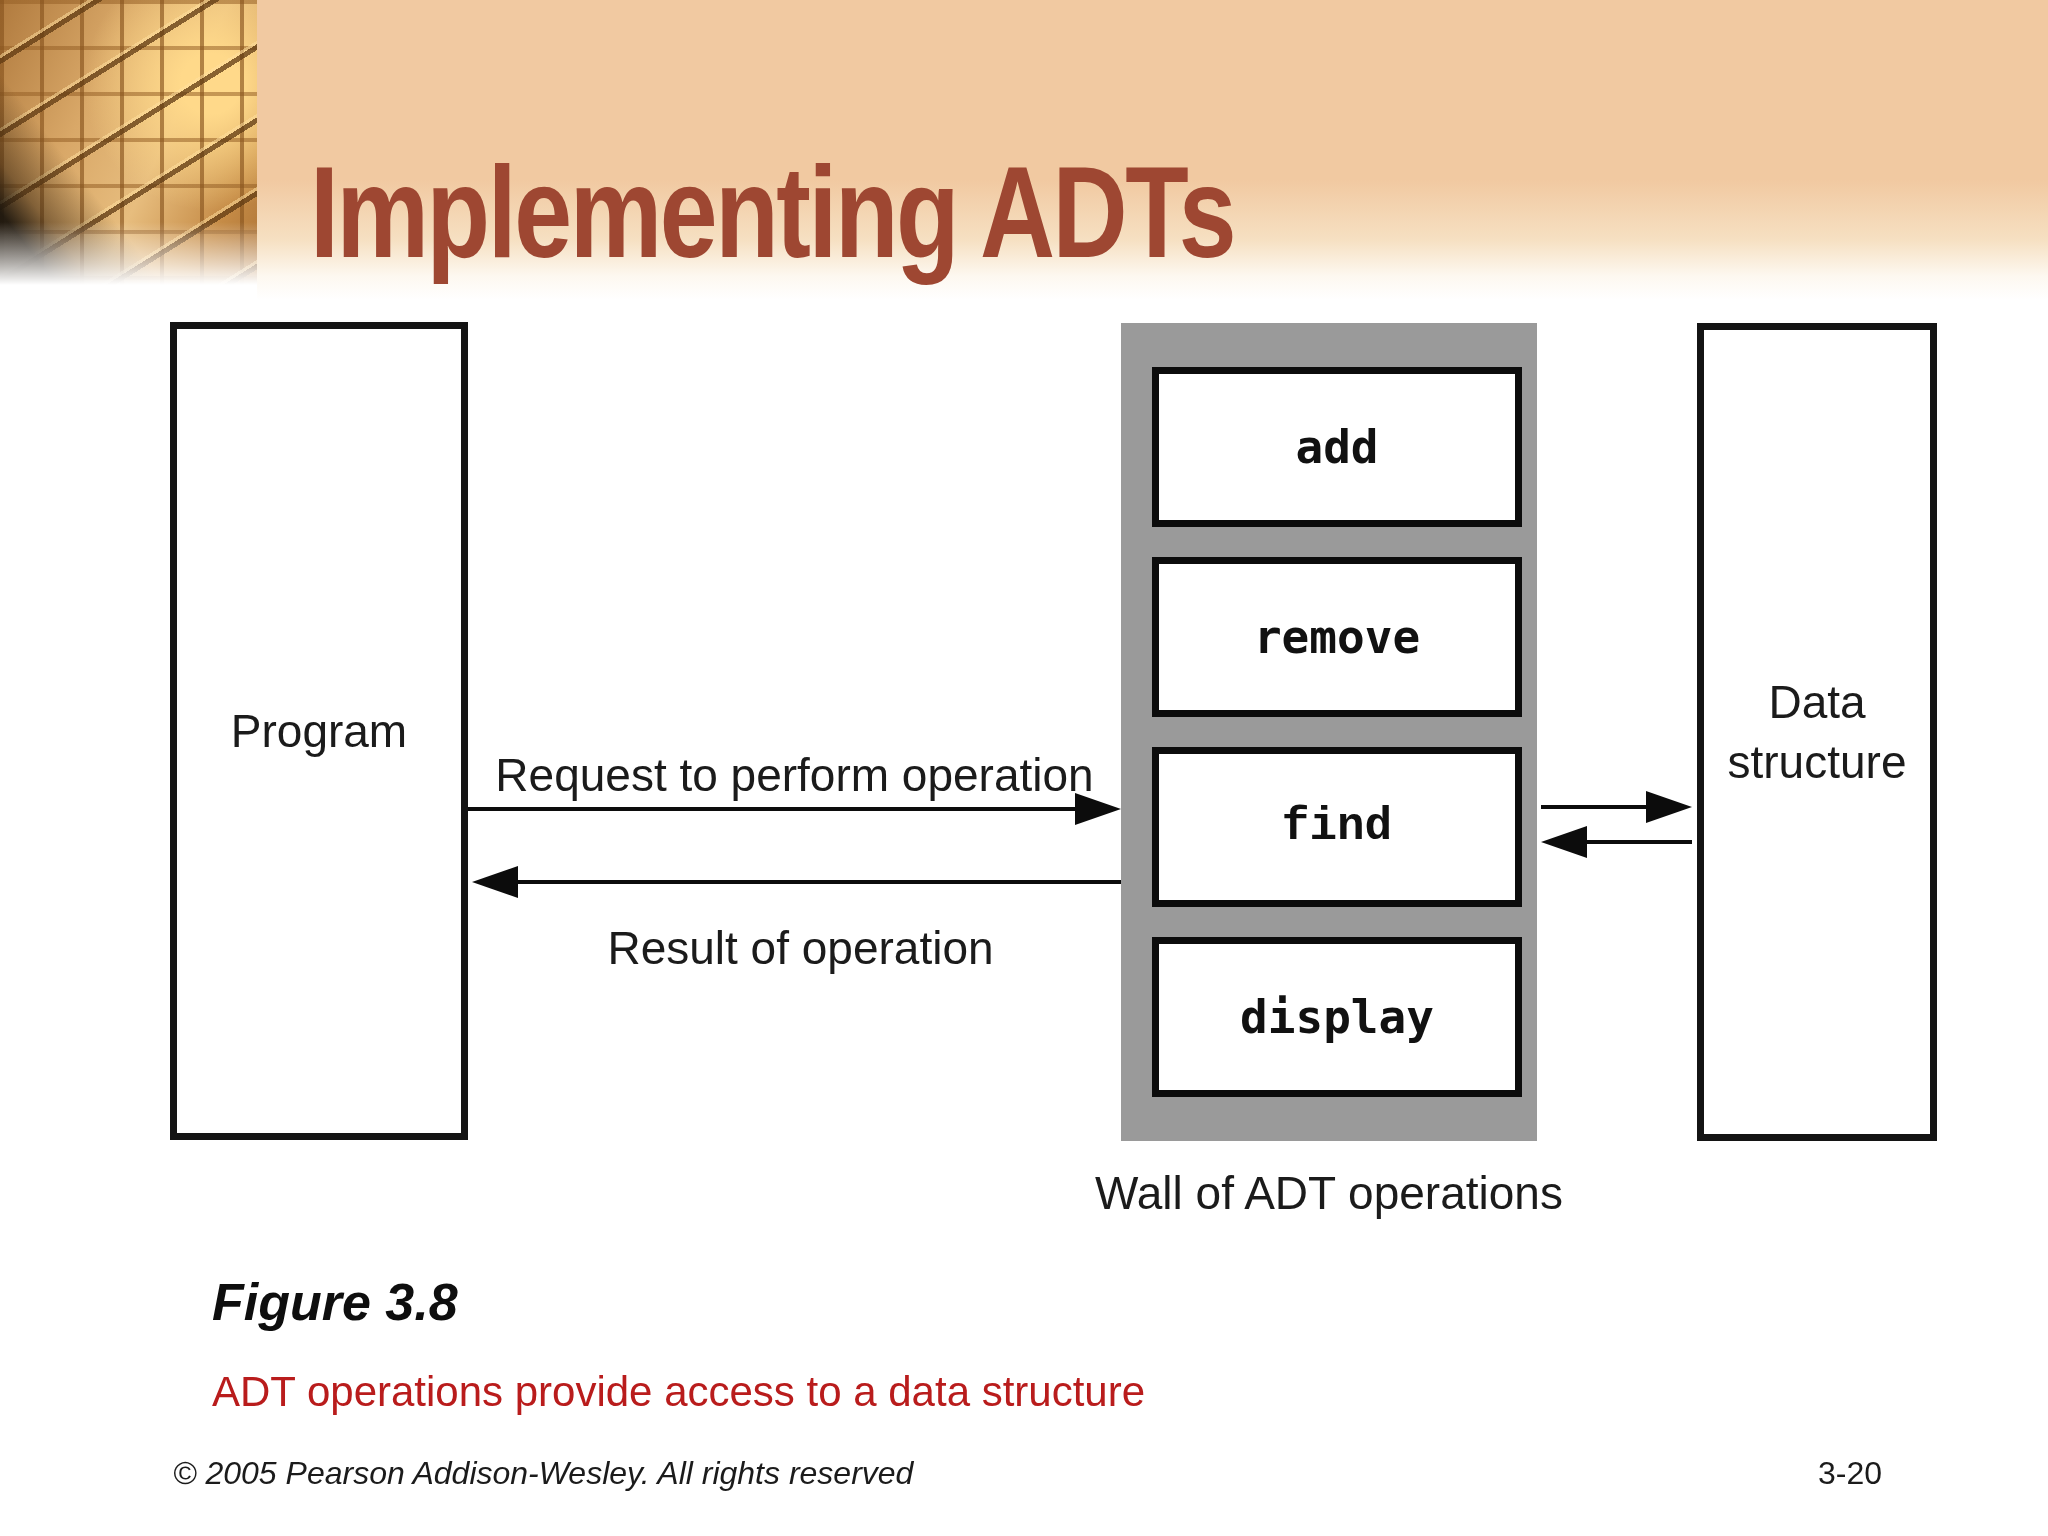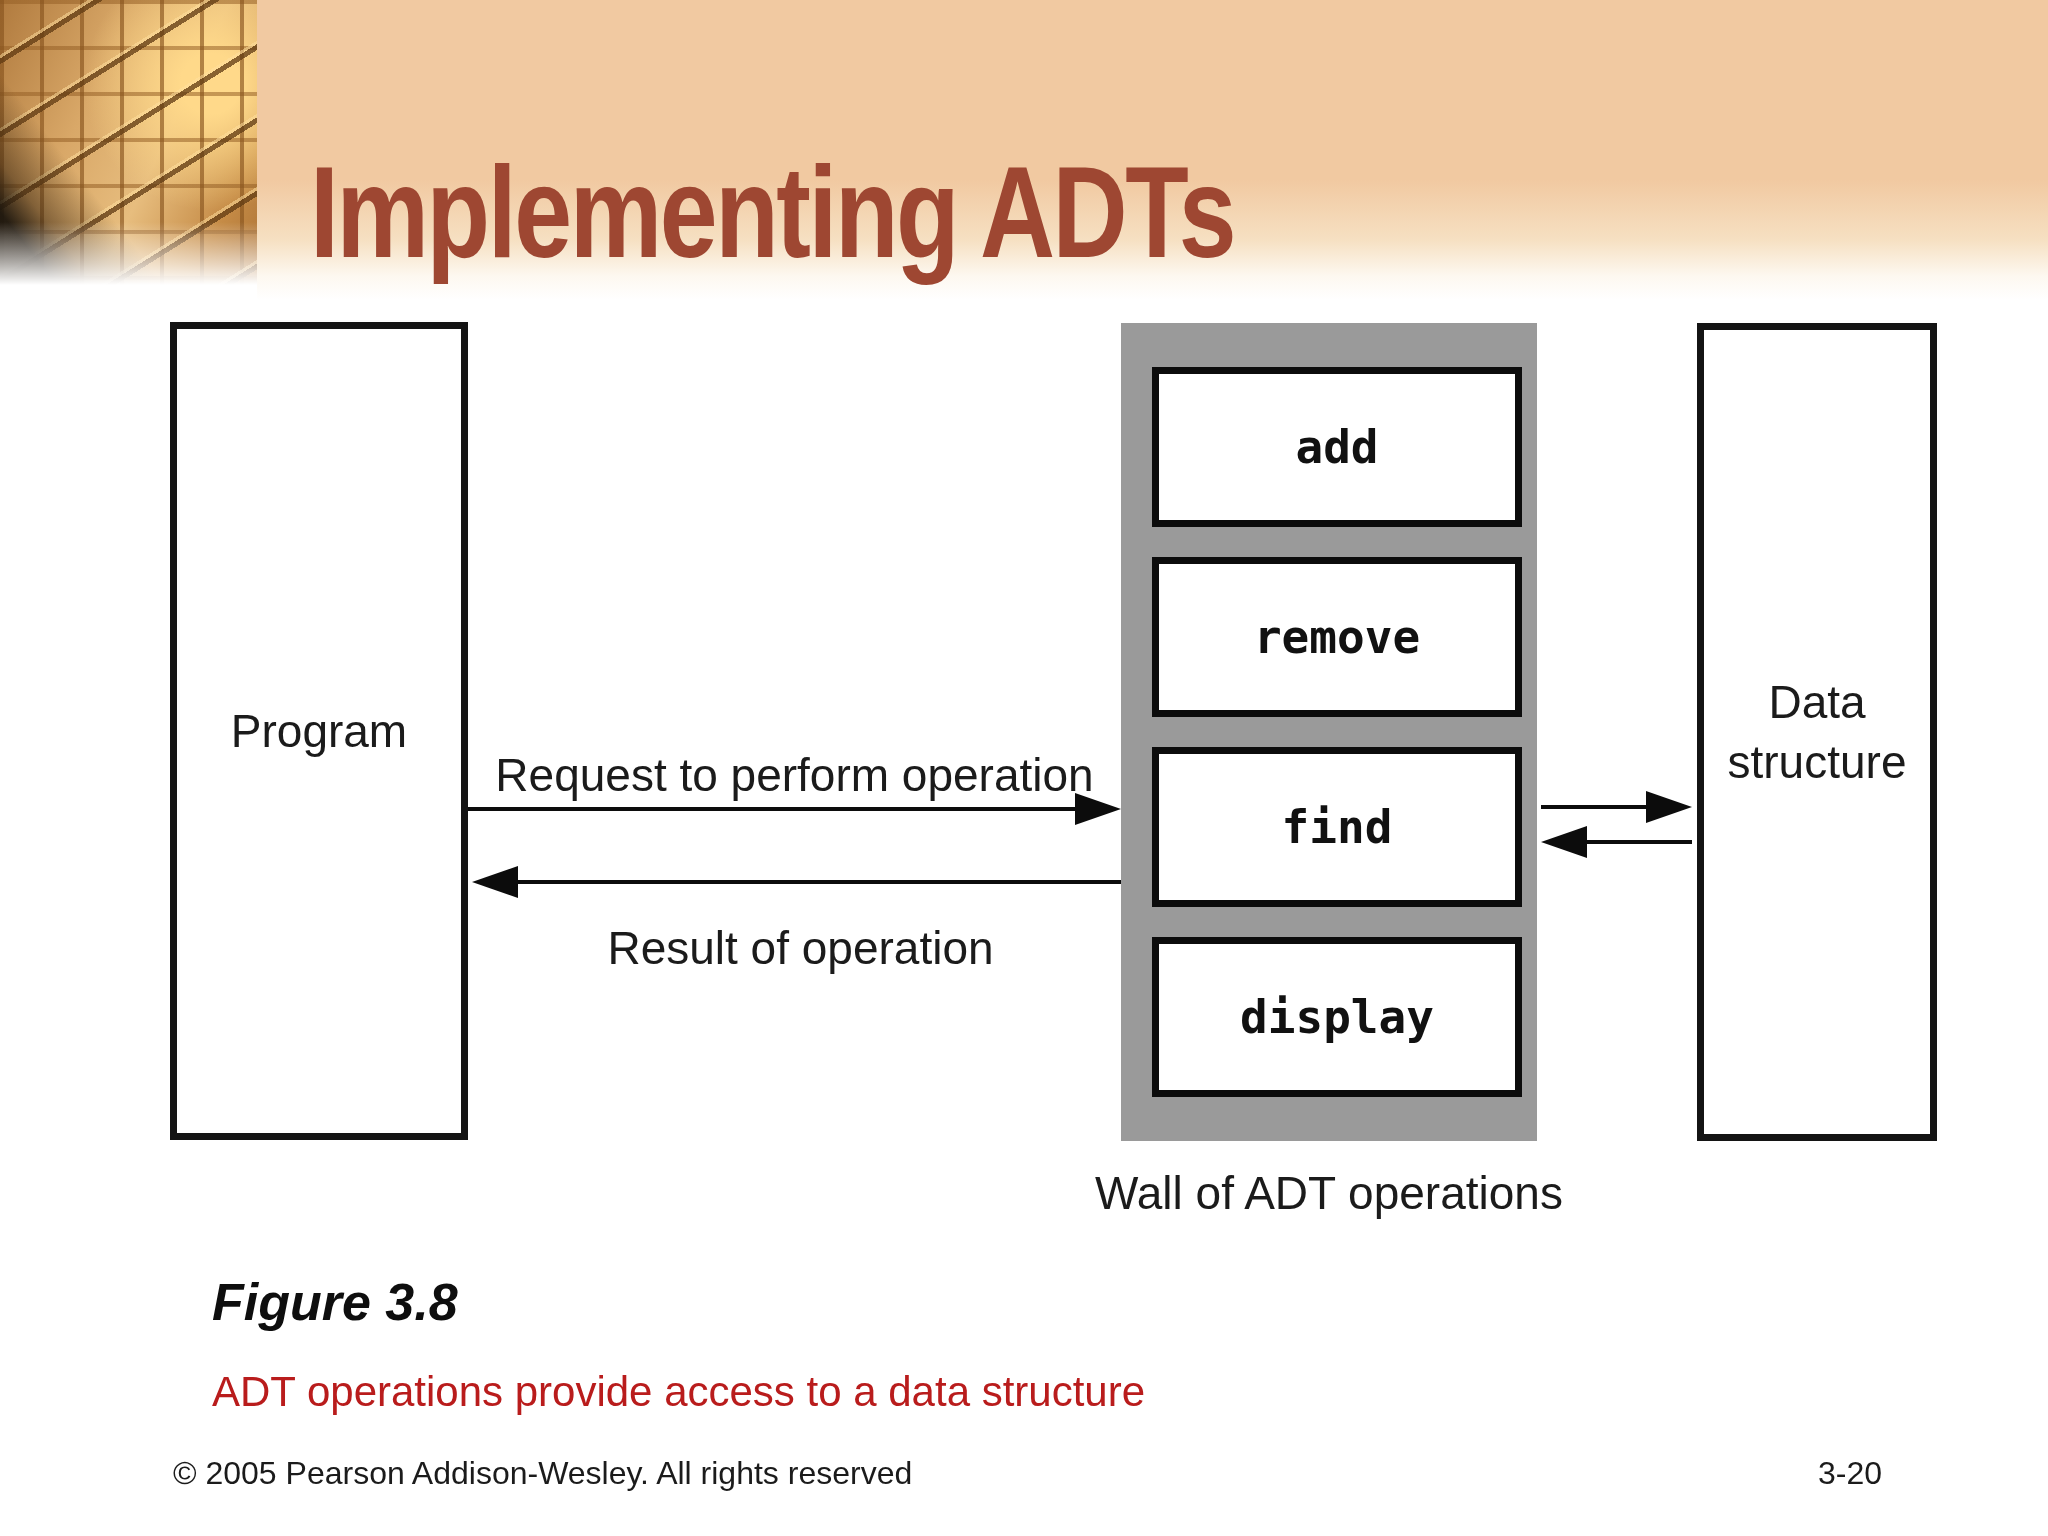--- a/index.html
+++ b/index.html
@@ -71,21 +71,21 @@
   }
   .op-box{
     position:absolute;left:31px;width:370px;height:160px;
     background:#ffffff;border:7px solid #0c0c0c;box-sizing:border-box;
     display:flex;align-items:center;justify-content:center;
     font-family:"DejaVu Sans Mono","Liberation Mono",monospace;
     font-weight:bold;font-size:46px;color:#111;
   }
   #op-add{top:44px;}
   #op-remove{top:234px;}
-  #op-find{top:424px;}
+  #op-find{top:424px;font-family:Liberation Mono, monospace;}
   #op-display{top:614px;text-align:center;}
 
   
   .harrow{position:absolute;height:32px;}
   .harrow .shaft{
     position:absolute;top:14px;height:4px;background:#0c0c0c;
   }
   .harrow .head-right{
     position:absolute;right:0;top:0;width:0;height:0;
     border-top:16px solid transparent;border-bottom:16px solid transparent;
@@ -116,21 +116,21 @@
   #figure-label{
     position:absolute;left:212px;top:1272px;
     font-size:52px;font-weight:bold;font-style:italic;color:#0e0e0e;
   }
   #figure-caption{
     position:absolute;left:212px;top:1348px;
     font-size:42px;color:#b91c1c;margin-top:20px;
   }
   #footer-copyright{
     position:absolute;left:173px;top:1455px;
-    font-size:32px;color:#1b1b1b;
+    font-size:32px;color:#1b1b1b;font-style:italic;
   }
   #footer-page{
     position:absolute;left:1800px;top:1455px;width:100px;text-align:center;
     font-size:32px;color:#1b1b1b;
   }
 </style>
 </head>
 <body>
 
 <div id="slide">

